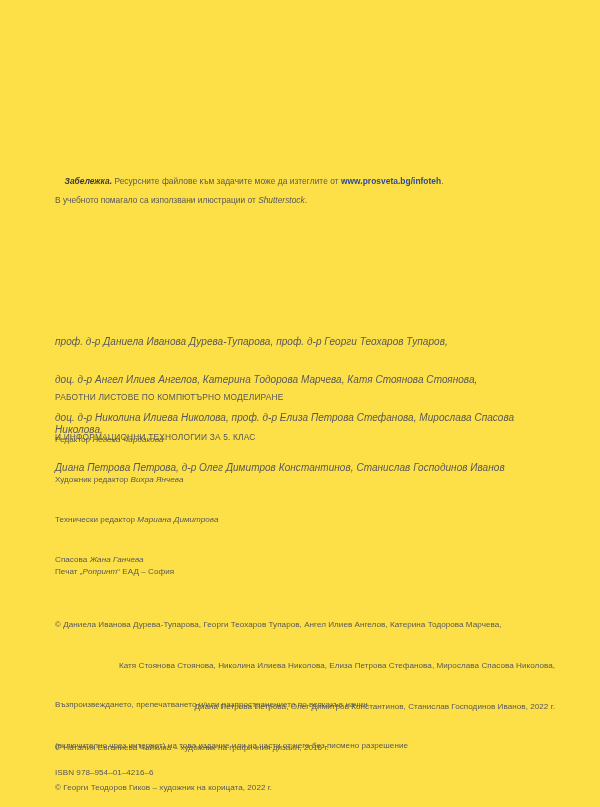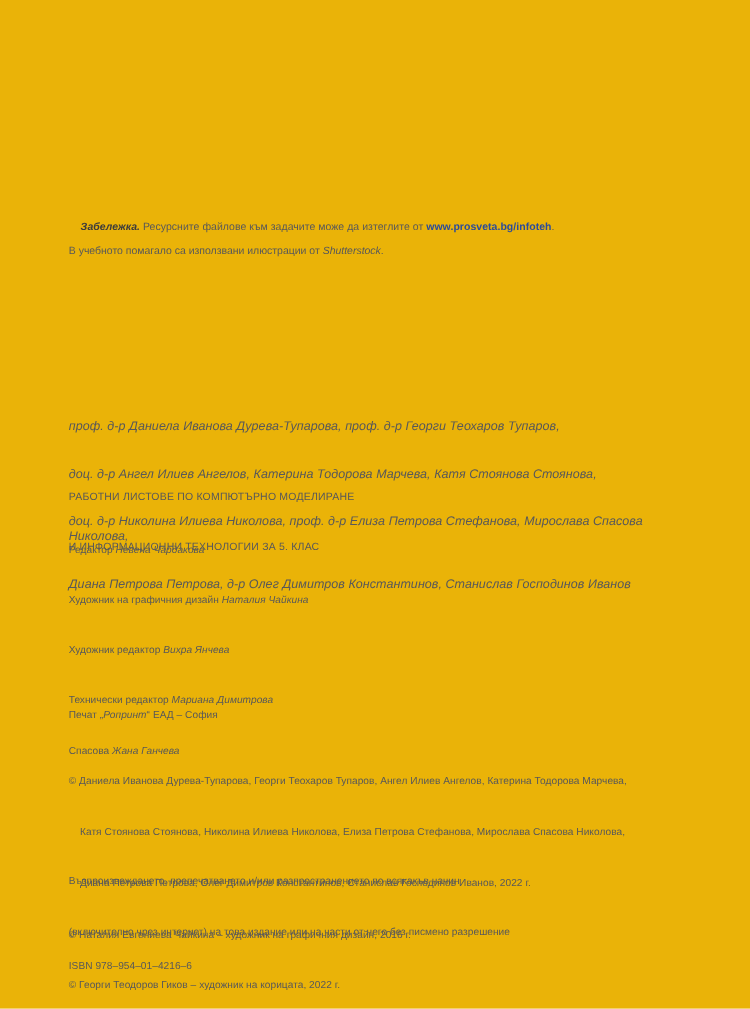--- a/index.html
+++ b/index.html
@@ -13,21 +13,21 @@
     height: 807px;
     position: relative;
     font-family: "Liberation Sans", sans-serif;
     color: #58585a;
     -webkit-font-smoothing: antialiased;
   }
 
   .page {
     position: absolute;
     inset: 0;
-    background: #eab308;
+    background: #fde047;
   }
 
   
   .block {
     position: absolute;
     left: 55px;
     font-size: 8.1px;
     line-height: 13.6px;
     letter-spacing: 0.005em;
     color: #58585a;
@@ -114,20 +114,21 @@
 
   
   .copyright-block {
     top: 591px;
     width: 500px;
     font-size: 8.1px;
     line-height: 13.6px;
   }
   .copyright-block .line.indent {
     padding-left: 9px;
+    text-align: right;
   }
 
   
   .legal-block {
     top: 671px;
     width: 480px;
     font-size: 8.1px;
     line-height: 13.6px;
   }
 
@@ -159,21 +160,20 @@
     <span class="line">Диана Петрова Петрова, д-р Олег Димитров Константинов, Станислав Господинов Иванов</span>
   </div>
 
   <div class="block title-block">
     <span class="line">РАБОТНИ ЛИСТОВЕ ПО КОМПЮТЪРНО МОДЕЛИРАНЕ</span>
     <span class="line">И ИНФОРМАЦИОННИ ТЕХНОЛОГИИ ЗА 5. КЛАС</span>
   </div>
 
   <div class="block staff-block">
     <span class="line"><span>Редактор </span><span class="ital">Невена Чардакова</span></span>
-    <span class="line"><span>Художник на графичния дизайн </span><span class="ital">Наталия Чайкина</span></span>
     <span class="line"><span>Художник редактор </span><span class="ital">Вихра Янчева</span></span>
     <span class="line"><span>Технически редактор </span><span class="ital">Мариана Димитрова</span></span>
     <span class="line"><span>Спасова </span><span class="ital">Жана Ганчева</span></span>
   </div>
 
 
   <div class="block publisher-block">
   </div>
 
   <div class="block printer-block">

